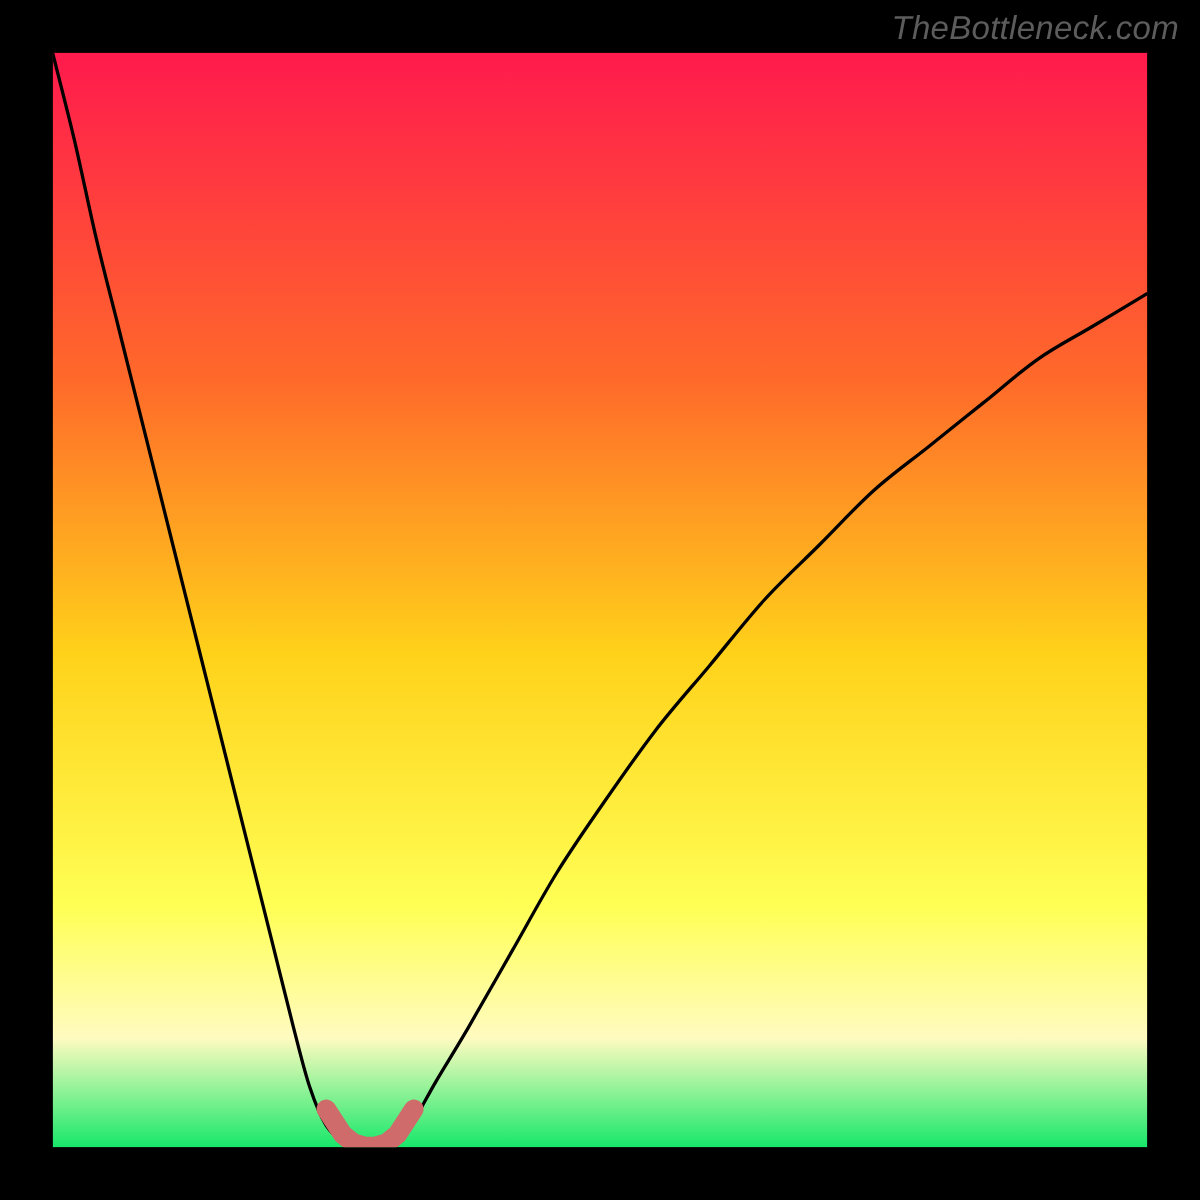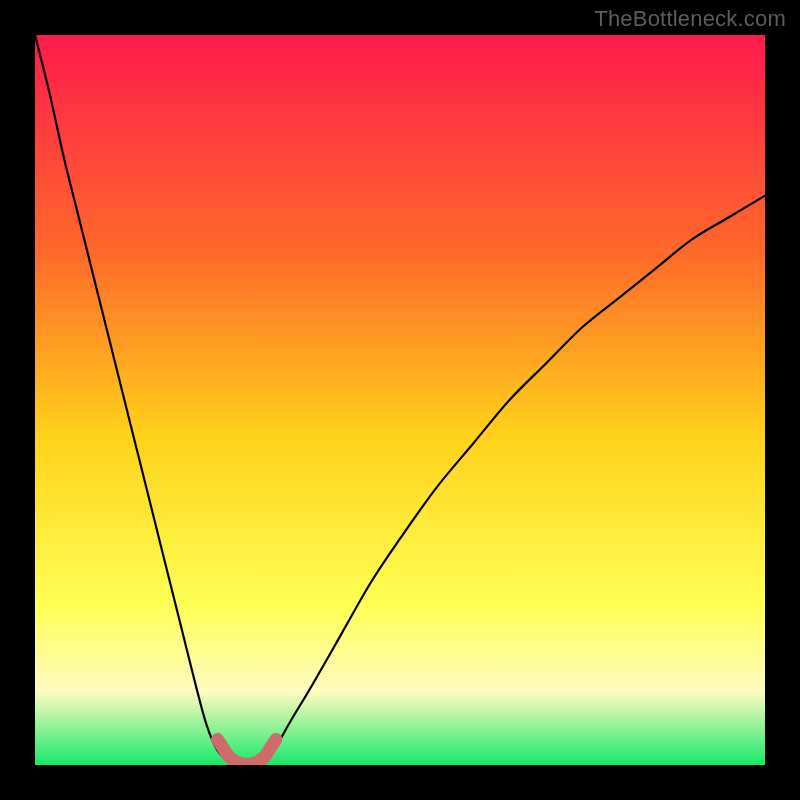--- a/index.html
+++ b/index.html
@@ -11,20 +11,21 @@
     font-family: Arial, Helvetica, sans-serif;
     overflow: hidden;
   }
   .frame {
     position: absolute;
     left: 0;
     top: 0;
     width: 800px;
     height: 668px;
     background: #000;
+    font-style: italic;
   }
   .watermark {
     position: absolute;
     top: 6px;
     right: 14px;
     color: #5c5c5c;
     font-size: 22px;
     font-weight: 500;
     letter-spacing: 0.2px;
     user-select: none;

